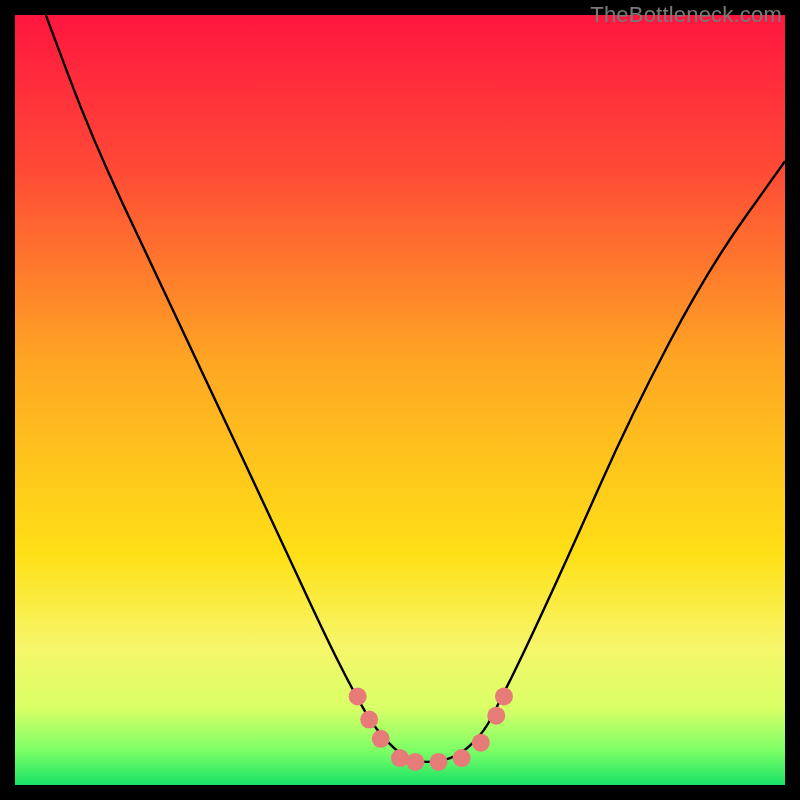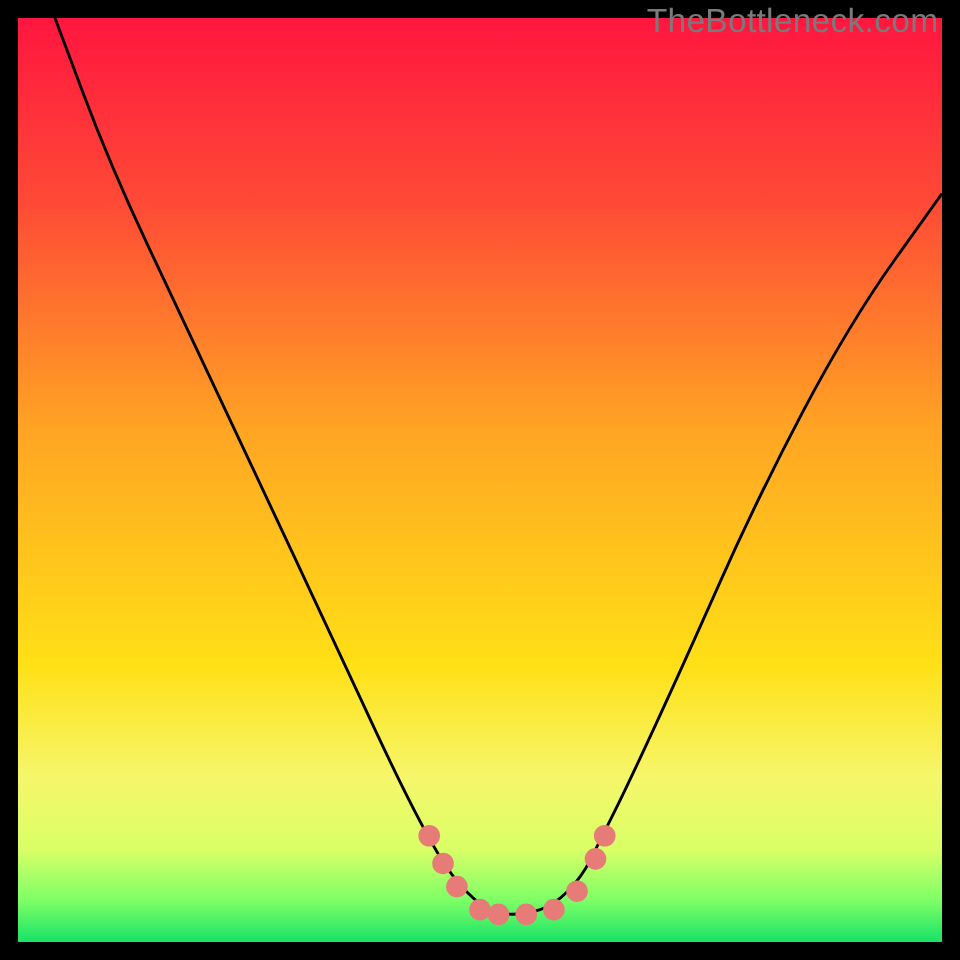--- a/index.html
+++ b/index.html
@@ -24,21 +24,21 @@
     left: 0;
     top: 0;
     width: 770px;
     height: 770px;
   }
   .watermark {
     position: absolute;
     top: 2px;
     right: 18px;
     color: #7a7a7a;
-    font-size: 28px;
+    font-size: 22px;
     letter-spacing: 0.2px;
     font-weight: 400;
     z-index: 10;
     user-select: none;
   }
   svg { display: block; }
 </style>
 </head>
 <body>
 

